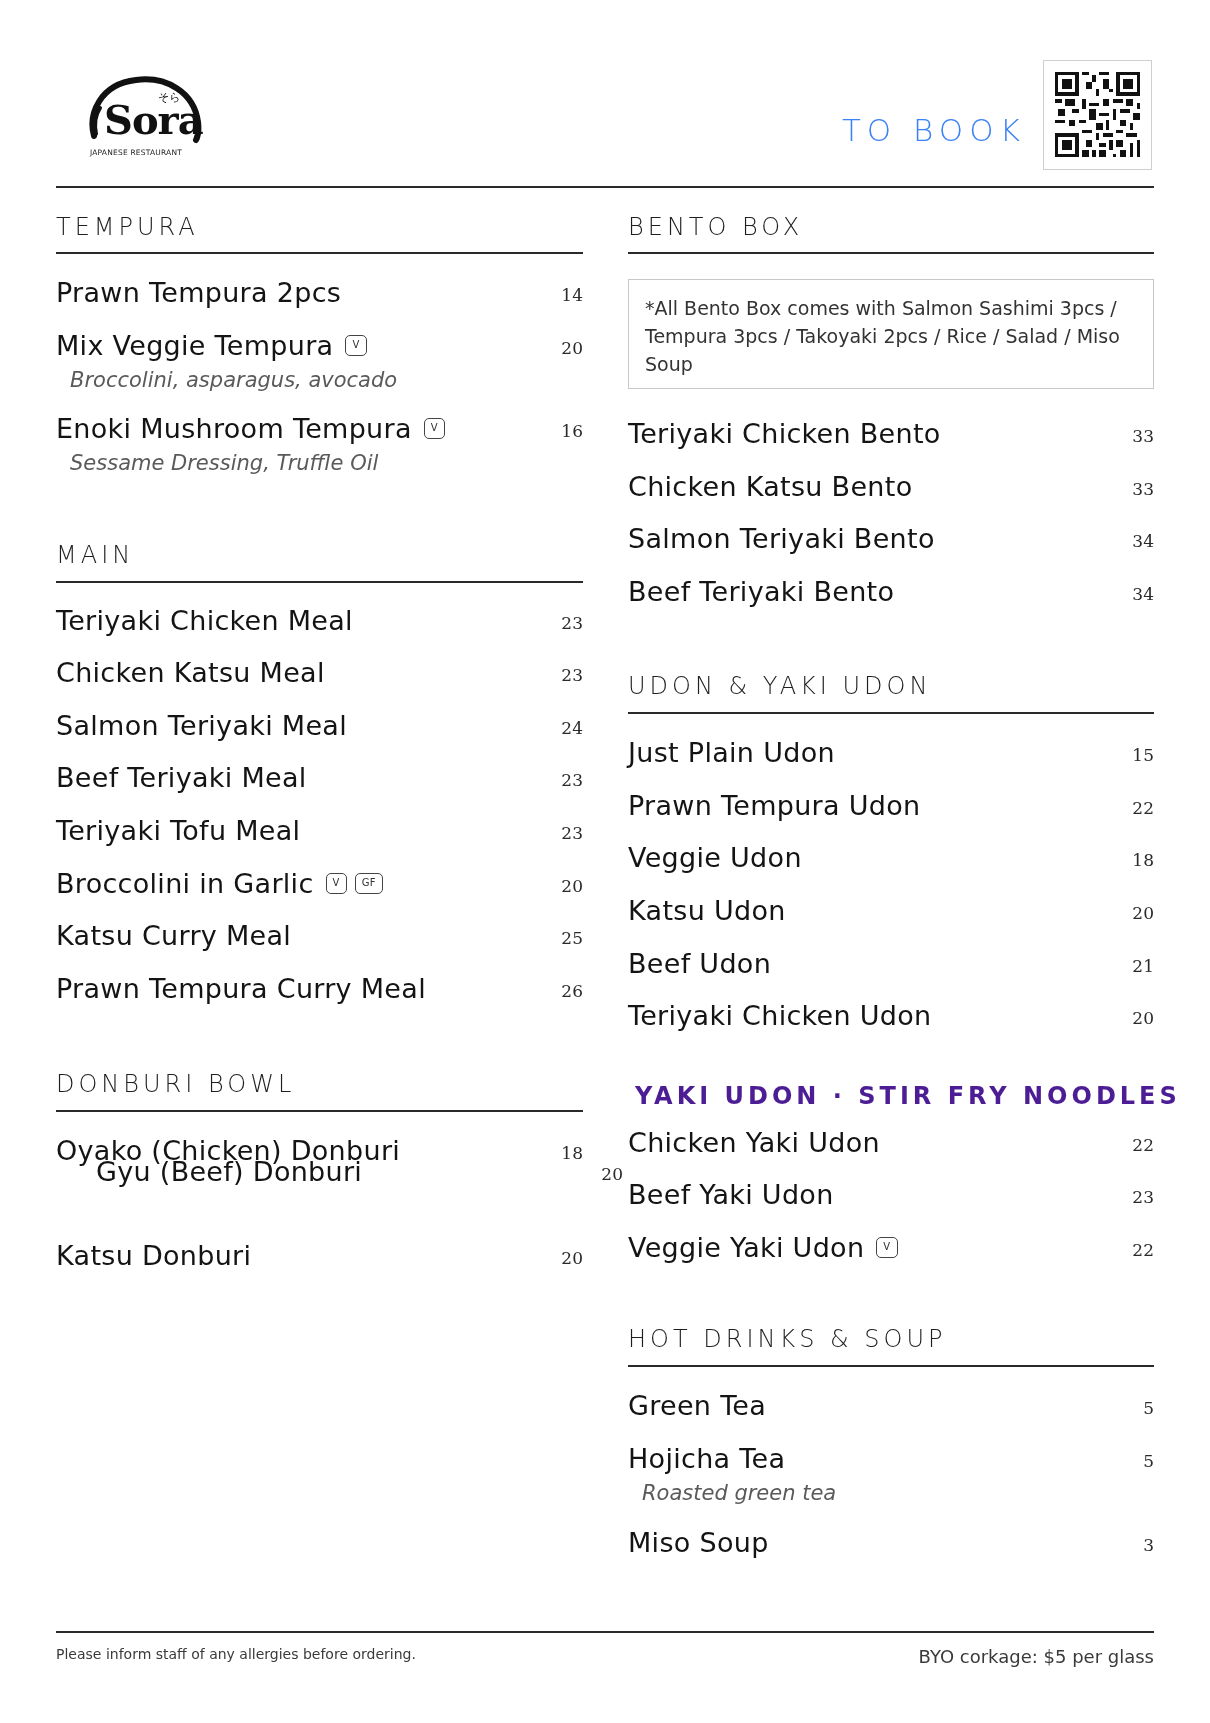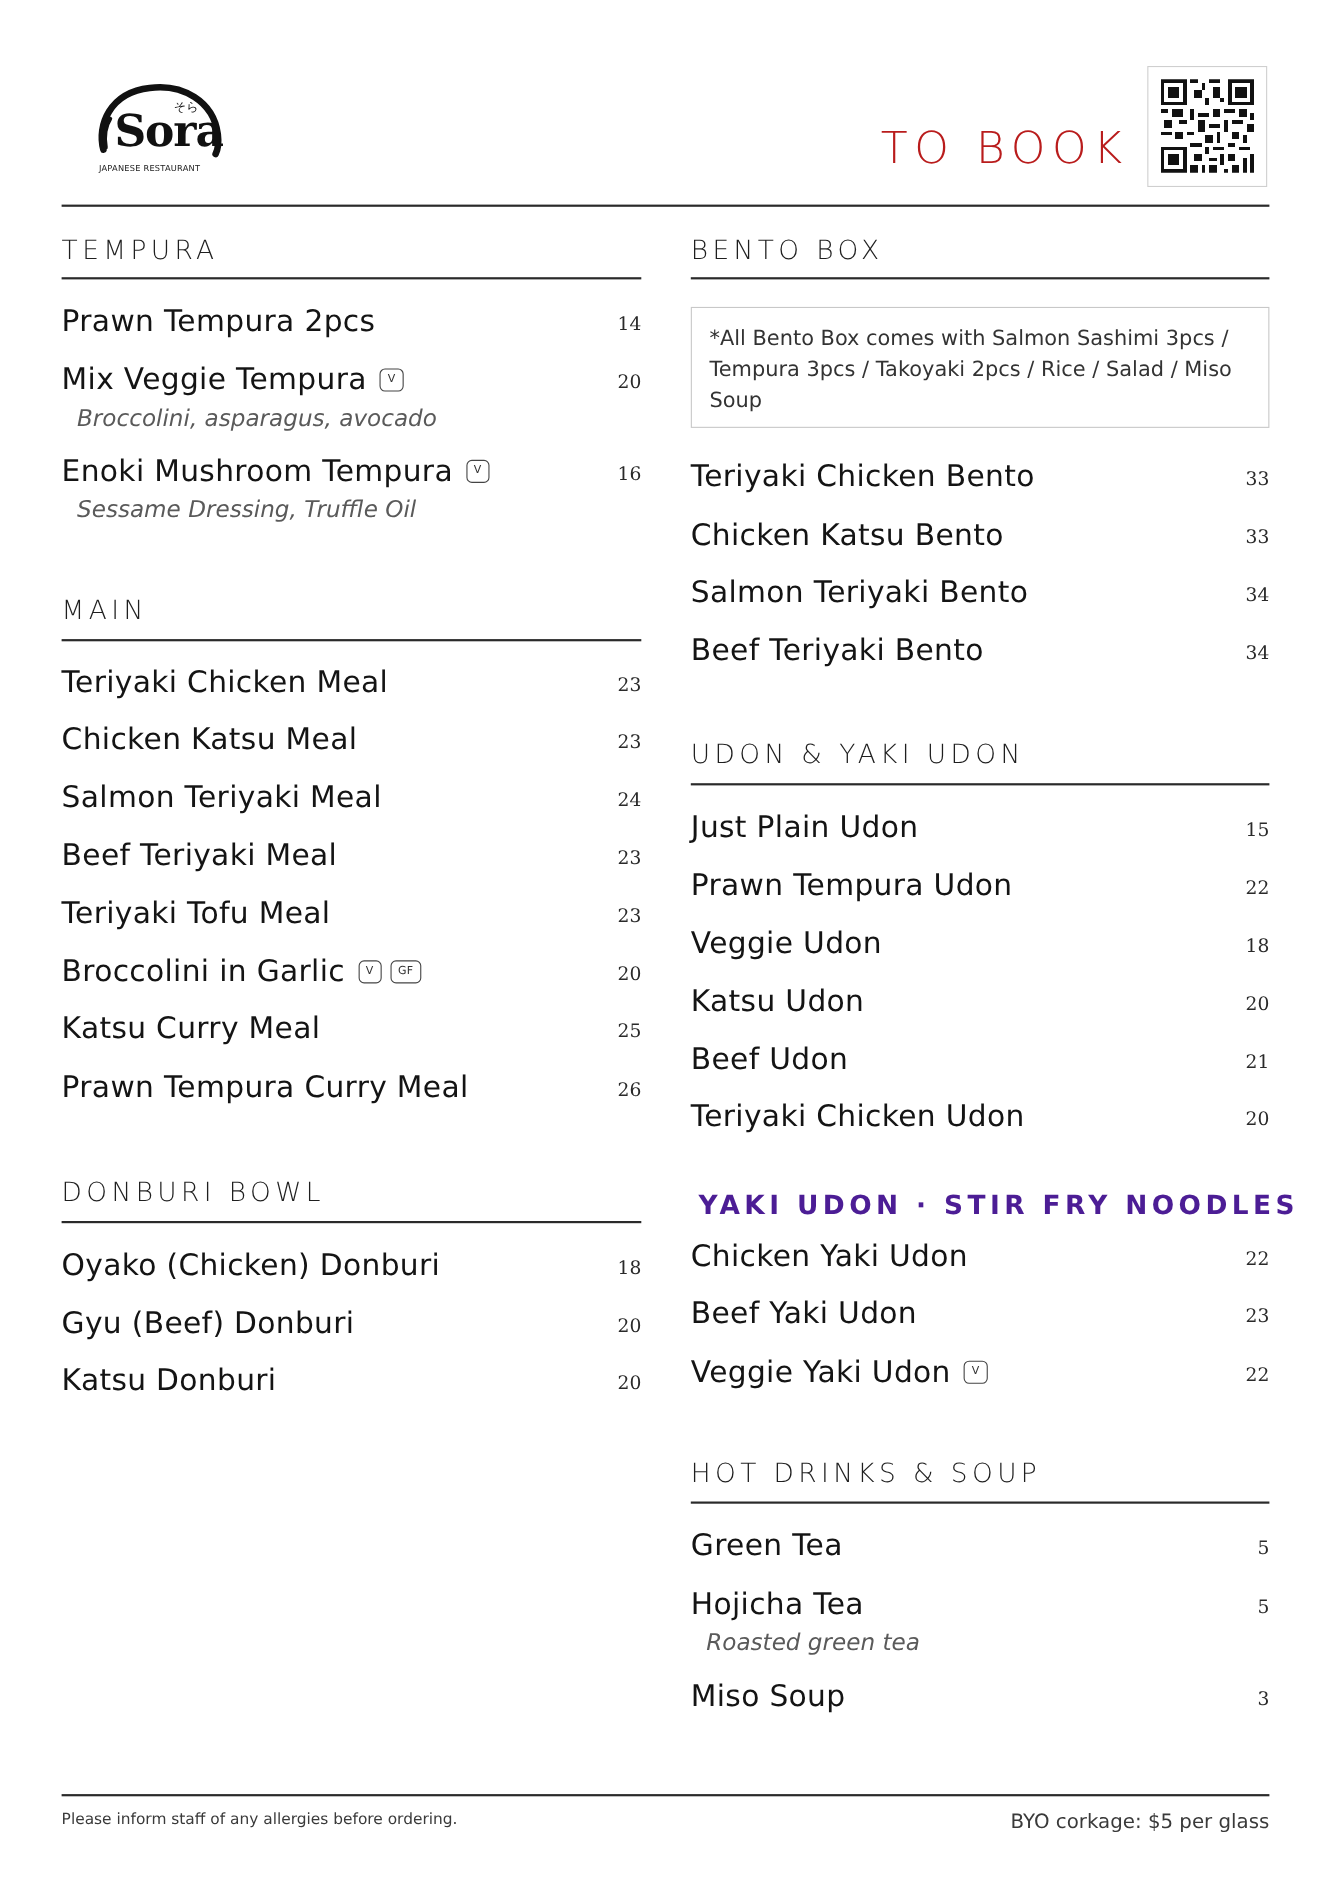--- a/index.html
+++ b/index.html
@@ -3,21 +3,21 @@
 <meta charset="utf-8">
 <style>
   * { box-sizing: border-box; margin: 0; padding: 0; }
   html, body { width: 1210px; height: 1723px; background: #ffffff; }
   body { position: relative; font-family: "Liberation Sans", "DejaVu Sans", sans-serif; color: #1a1a1a; overflow: hidden; }
 
   .logo { position: absolute; left: 86px; top: 74px; width: 118px; height: 86px; }
   .logo svg { position: absolute; left: 0; top: 0; }
   .logo .logo-sub { position: absolute; left: 4px; top: 74px; font-size: 7.5px; letter-spacing: 0.2px; color: #222; white-space: nowrap; font-family: "DejaVu Sans", sans-serif; }
 
-  .book-label { position: absolute; right: 184px; top: 112px; font-size: 40px; letter-spacing: 6px; color: #b91c1c; font-family: "DejaVu Sans", sans-serif; font-weight: 300; }
+  .book-label { position: absolute; right: 184px; top: 112px; font-size: 31px; letter-spacing: 6px; color: #3b82f6; font-family: "DejaVu Sans", sans-serif; font-weight: 300; }
   .qr-box { position: absolute; left: 1043px; top: 60px; width: 109px; height: 110px; border: 1.5px solid #cfcfcf; background: #fff; padding: 11px 11px; }
   .qr-box svg { width: 85px; height: 85px; display: block; }
 
   .rule-top { position: absolute; left: 56px; top: 186px; width: 1098px; height: 2px; background: #2a2a2a; }
 
   .col { position: absolute; top: 0; }
   .col-left { left: 56px; width: 527px; }
   .col-right { left: 628px; width: 526px; }
 
   .section-title { position: absolute; left: 0; font-size: 24px; letter-spacing: 4px; color: #1f1f1f; font-family: "DejaVu Sans", sans-serif; font-weight: 300; white-space: nowrap; }
@@ -182,21 +182,21 @@
     <span class="item-price">26</span>
   </div>
 
   <div class="section-title" style="top:1070px;">DONBURI BOWL</div>
   <div class="section-rule" style="top:1110px;width:527px;"></div>
 
   <div class="item" style="top:1135px;">
     <span class="item-name">Oyako (Chicken) Donburi</span>
     <span class="item-price">18</span>
   </div>
-  <div class="item" style="top:1188px;">
+  <div class="item" style="top:1156px;margin-left:40px;">
     <span class="item-name">Gyu (Beef) Donburi</span>
     <span class="item-price">20</span>
   </div>
   <div class="item" style="top:1240px;">
     <span class="item-name">Katsu Donburi</span>
     <span class="item-price">20</span>
   </div>
 </div>
 
 <div class="col col-right">

